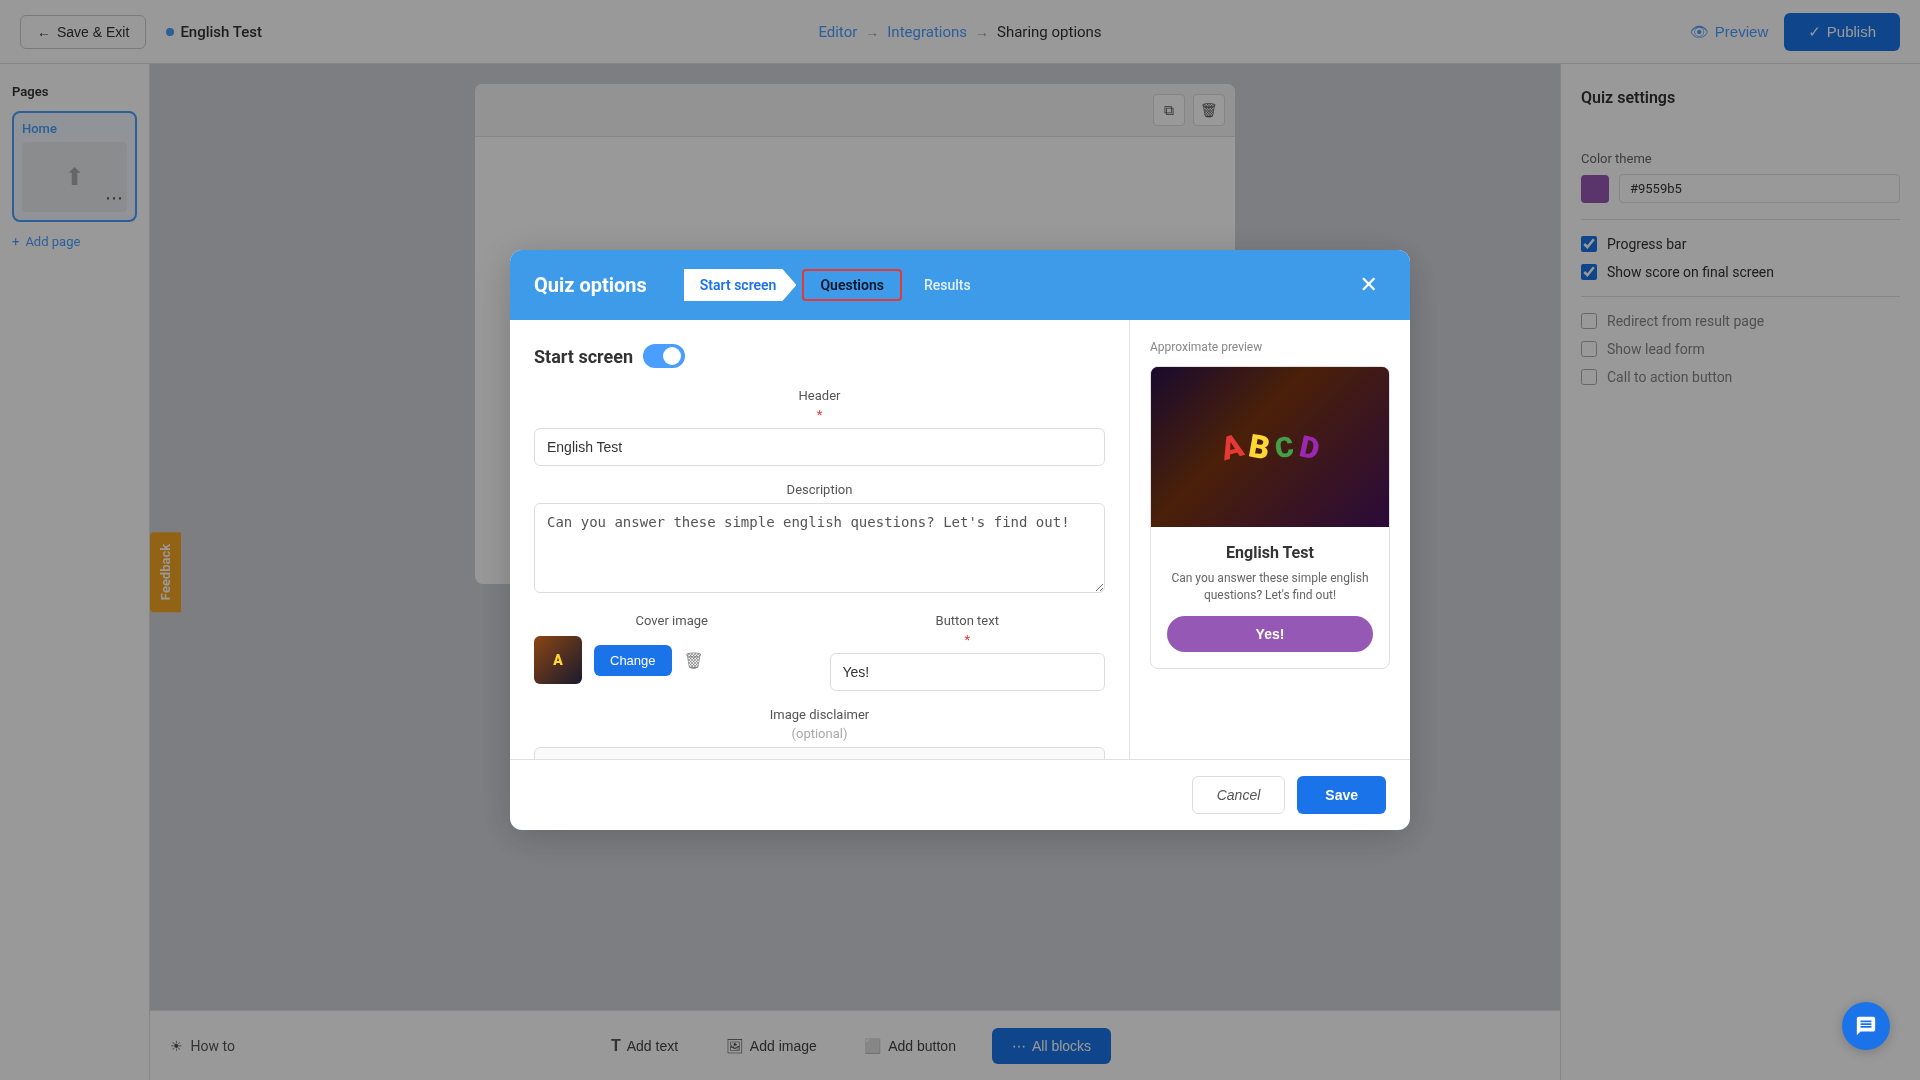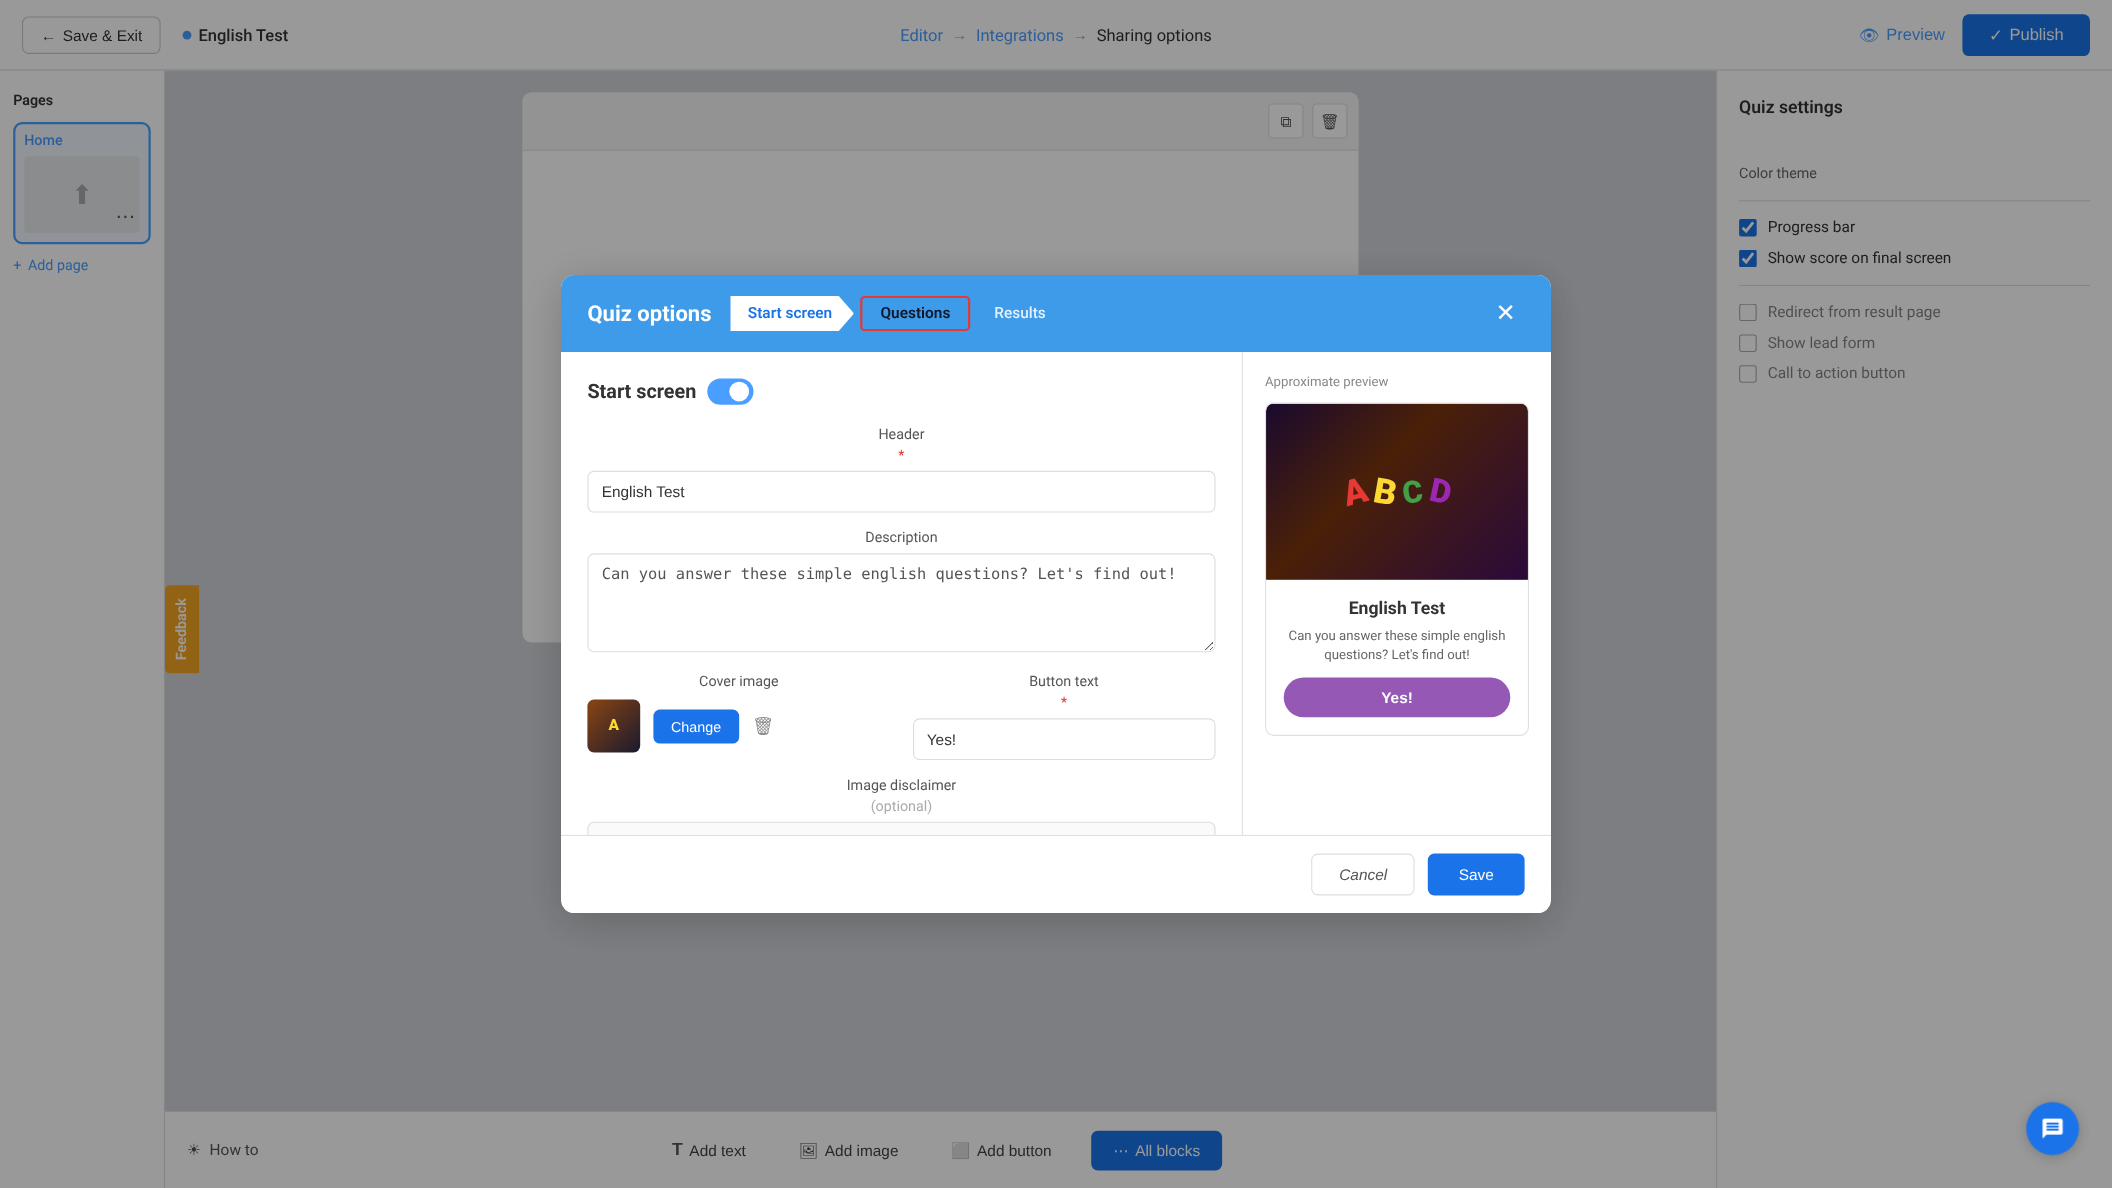--- a/index.html
+++ b/index.html
@@ -130,21 +130,21 @@
       background: rgba(0,0,0,0.4); z-index: 200; display: flex; align-items: center; justify-content: center;
     }
 
     
     .modal {
       background: #fff; border-radius: 12px; width: 900px; max-height: 580px;
       box-shadow: 0 8px 40px rgba(0,0,0,0.2); display: flex; flex-direction: column;
       overflow: hidden; position: relative;
     }
     .modal-header {
-      background: #3d9be9; padding: 18px 24px; display: flex; align-items: center; gap: 17px;
+      background: #3d9be9; padding: 18px 24px; display: flex; align-items: center; gap: 37px;
     }
     .modal-title { font-size: 20px; font-weight: 700; color: #fff; flex-shrink: 0; }
     .modal-close {
       margin-left: auto; background: none; border: none; color: #fff;
       font-size: 22px; cursor: pointer; padding: 4px 8px;
     }
     .modal-body {
       display: flex; flex: 1; overflow: hidden;
     }
     .modal-form {
@@ -214,21 +214,21 @@
     .modal-footer {
       padding: 16px 24px; display: flex; justify-content: flex-end; gap: 12px;
       border-top: 1px solid #e0e0e0;
     }
     .cancel-btn {
       background: #fff; border: 1px solid #ddd; color: #555; padding: 10px 24px;
       border-radius: 6px; font-size: 14px; cursor: pointer; font-style: italic;
     }
     .save-btn {
       background: #1a73e8; color: #fff; border: none; padding: 10px 28px;
-      border-radius: 6px; font-size: 14px; cursor: pointer; font-weight: 400;
+      border-radius: 6px; font-size: 14px; cursor: pointer; font-weight: 700;
     }
 
     
     .chat-bubble {
       position: fixed; bottom: 30px; right: 30px; width: 48px; height: 48px;
       background: #1a73e8; border-radius: 50%; display: flex; align-items: center;
       justify-content: center; cursor: pointer; z-index: 300;
       box-shadow: 0 2px 12px rgba(0,0,0,0.2);
     }
     .chat-bubble svg { width: 22px; height: 22px; fill: #fff; }
@@ -318,20 +318,24 @@
       <button class="toolbar-btn primary">
         <span>⋯</span>
         <span>All blocks</span>
       </button>
     </div>
   </main>
 
   <aside class="right-sidebar">
     <div class="sidebar-title">Quiz settings</div>
     <div class="sidebar-label">Color theme</div>
+    <div class="color-row">
+      <div class="color-swatch"></div>
+      <div class="color-code">#9559b5</div>
+    </div>
     <hr class="divider">
     <div class="checkbox-row">
       <input type="checkbox" checked="" style="">
       <span class="checkbox-label">Progress bar</span>
     </div>
     <div class="checkbox-row">
       <input type="checkbox" checked="" style="">
       <span class="checkbox-label">Show score on final screen</span>
     </div>
     <hr class="divider">

